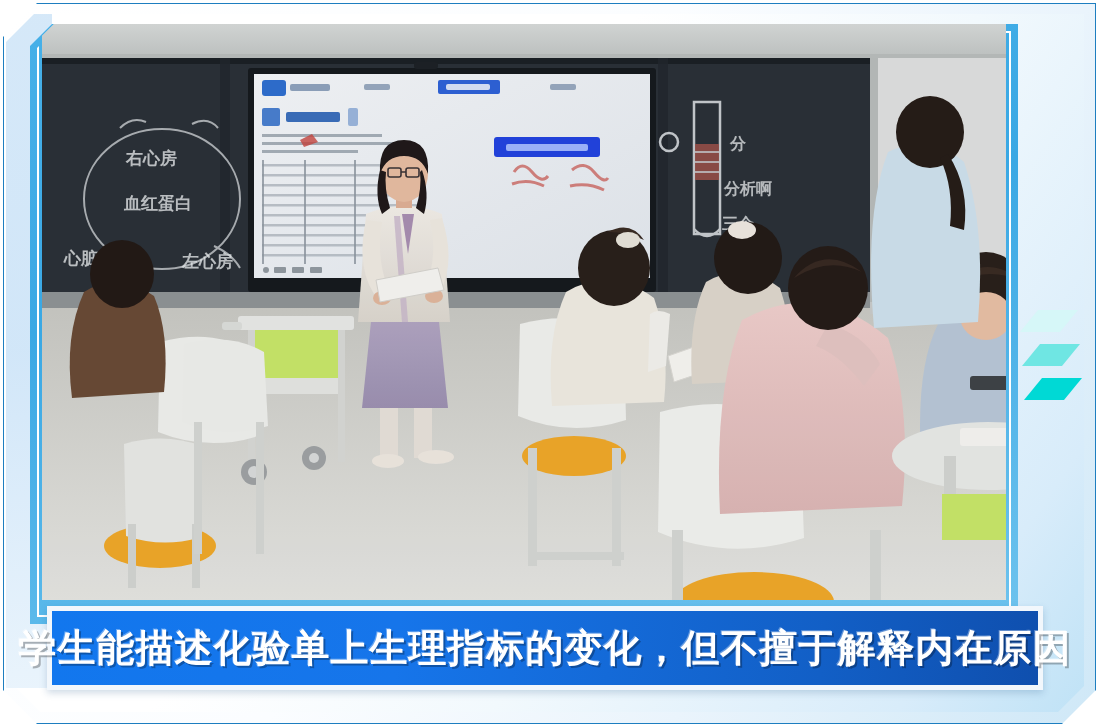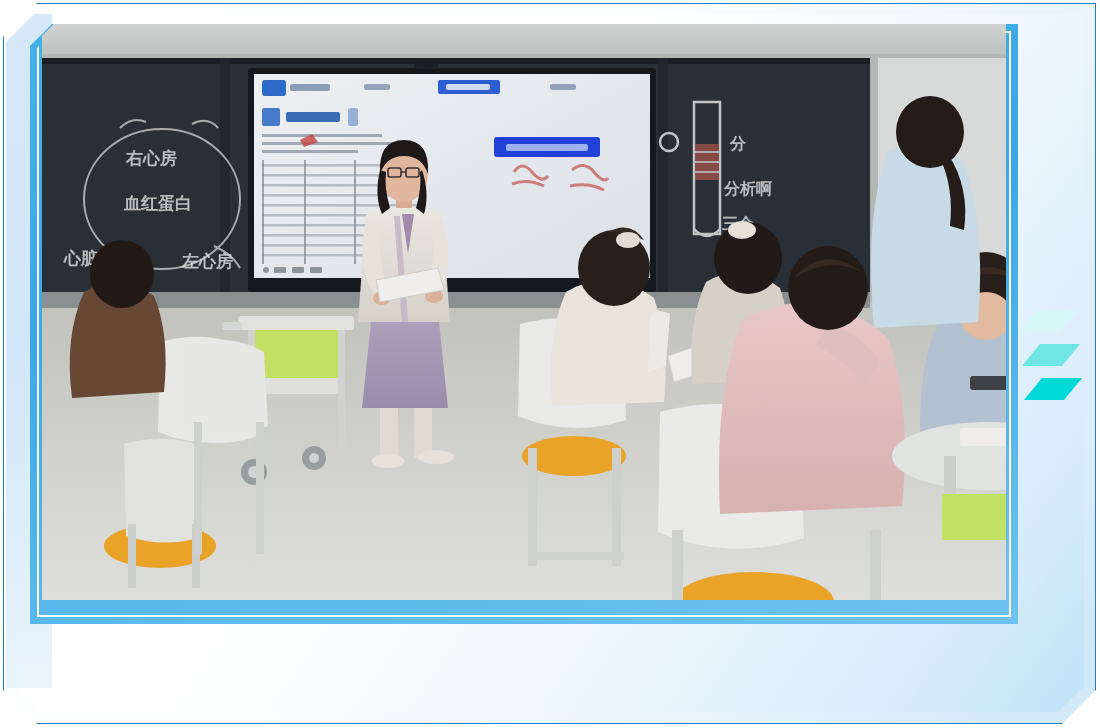--- a/index.html
+++ b/index.html
@@ -393,14 +393,19 @@
   <div class="stripes">
     <svg viewBox="0 0 66 110" width="66" height="110">
       <g>
         <path d="M22 4 L62 4 L44 26 L4 26 Z" fill="#d6f7f8"></path>
         <path d="M24 38 L64 38 L46 60 L6 60 Z" fill="#6fe6e3"></path>
         <path d="M26 72 L66 72 L48 94 L8 94 Z" fill="#00d9d5"></path>
       </g>
     </svg>
   </div>
 
+  <div class="caption-wrap">
+    <div class="caption-bar">
+      <span class="caption-text">学生能描述化验单上生理指标的变化，但不擅于解释内在原因</span>
+    </div>
+  </div>
 
 </div>
 
 </body></html>

